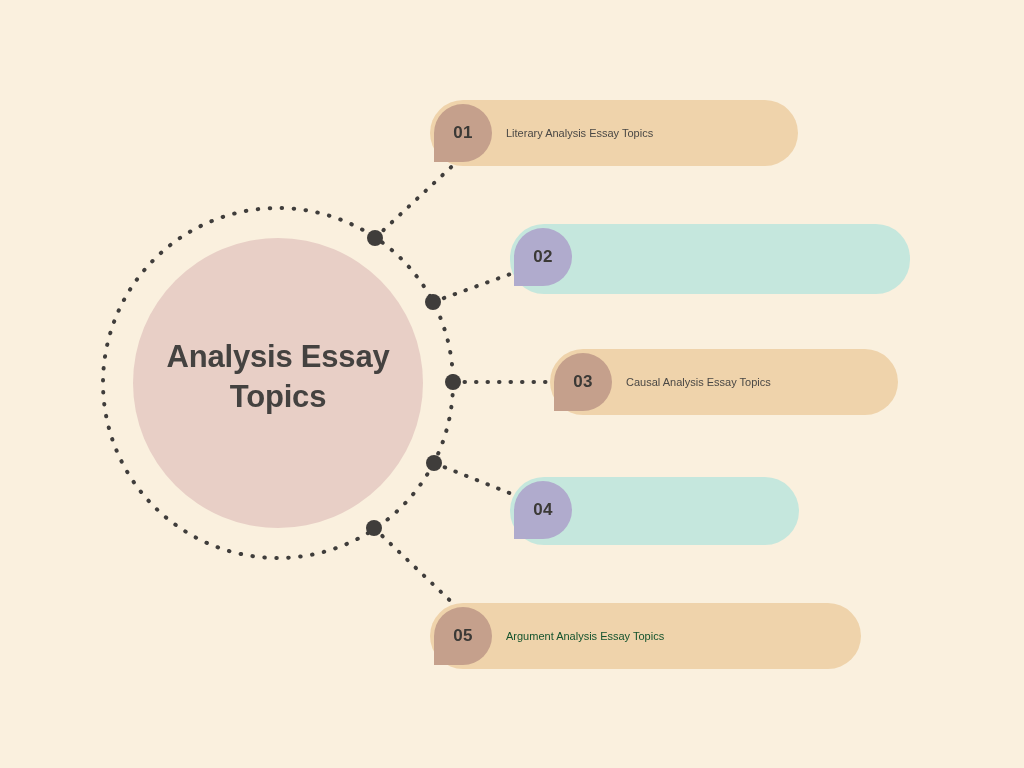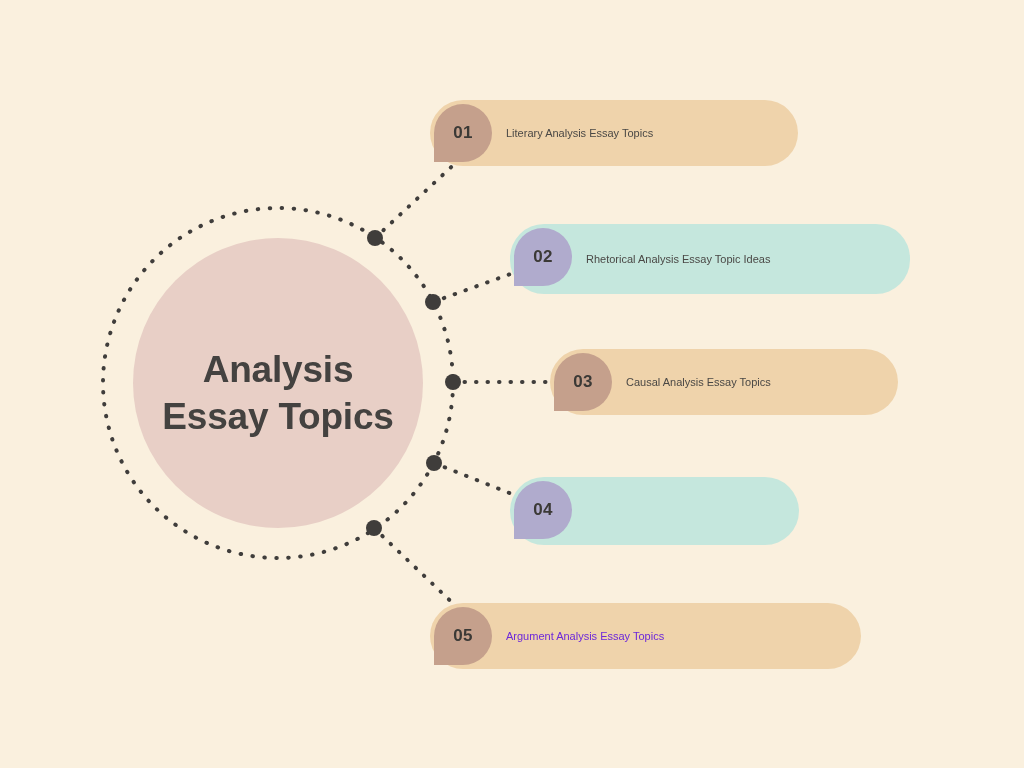--- a/index.html
+++ b/index.html
@@ -33,28 +33,28 @@
     left: 133px;
     top: 238px;
     width: 290px;
     height: 290px;
     border-radius: 50%;
     background: #e8cfc6;
   }
   .hub-label {
     position: absolute;
     left: 133px;
-    top: 248px;
+    top: 232px;
     width: 290px;
     height: 290px;
     display: flex;
     align-items: center;
     justify-content: center;
     text-align: center;
-    font-size: 37px;
+    font-size: 31px;
     font-weight: bold;
     color: #444240;
     line-height: 1.28;
     letter-spacing: -0.2px;
     padding: 0 22px;
     box-sizing: border-box;
   }
 
   
   .branch {
@@ -140,21 +140,20 @@
       </div>
       <div class="branch-text" style="color: rgb(74, 72, 69);">Literary Analysis Essay Topics</div>
     </div>
   </div>
 
   <div class="branch" id="branch-1">
     <div class="branch-pill" style="background: rgb(197, 231, 221);">
       <div class="branch-badge" style="background: rgb(176, 171, 205);">
         <span class="branch-badge-num">02</span>
       </div>
-      <div class="branch-text" style="color: rgb(74, 72, 69);">Rhetorical Analysis Essay Topic Ideas</div>
     </div>
   </div>
 
   <div class="branch" id="branch-2">
     <div class="branch-pill" style="background: rgb(239, 211, 171);">
       <div class="branch-badge" style="background: rgb(197, 160, 140);">
         <span class="branch-badge-num">03</span>
       </div>
       <div class="branch-text" style="color: rgb(74, 72, 69);">Causal Analysis Essay Topics</div>
     </div>
@@ -166,17 +165,17 @@
         <span class="branch-badge-num">04</span>
       </div>
     </div>
   </div>
 
   <div class="branch" id="branch-4">
     <div class="branch-pill" style="background: rgb(239, 211, 171);">
       <div class="branch-badge" style="background: rgb(197, 160, 140);">
         <span class="branch-badge-num">05</span>
       </div>
-      <div class="branch-text" style="color: #6d28d9; text-align: center;">Argument Analysis Essay Topics</div>
+      <div class="branch-text" style="color: #14532d; text-align: center;">Argument Analysis Essay Topics</div>
     </div>
   </div>
 
 </div>
 
 </body></html>

